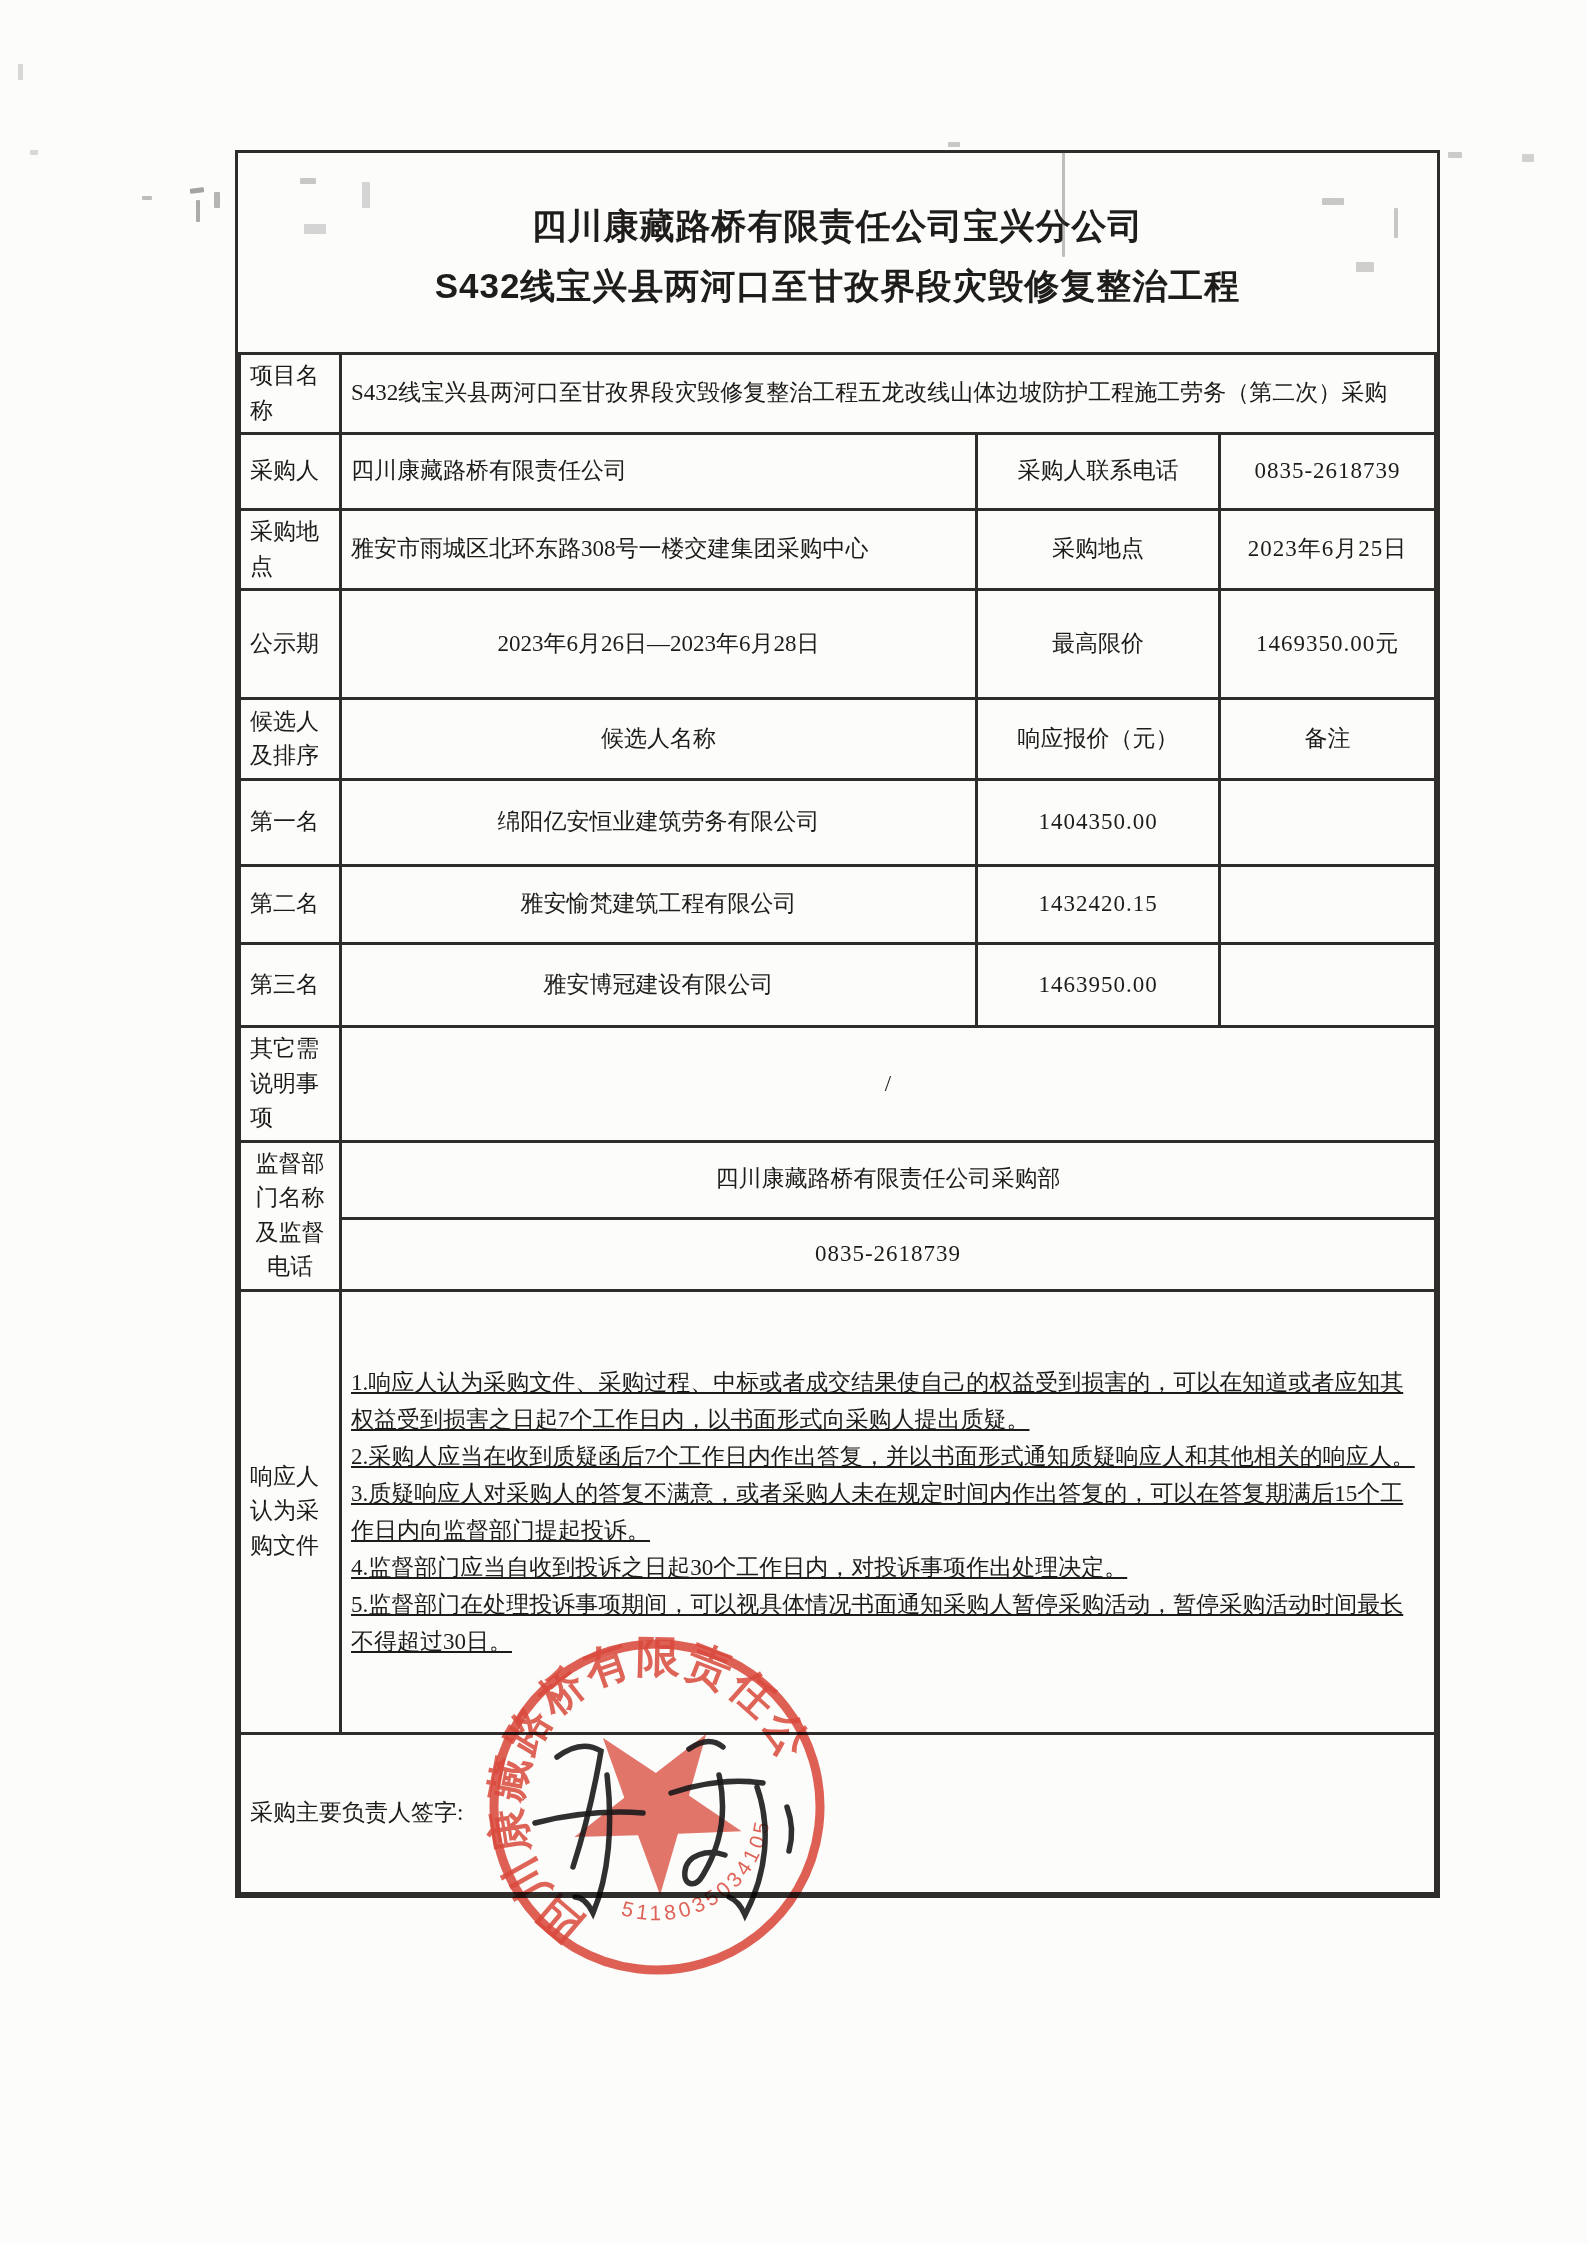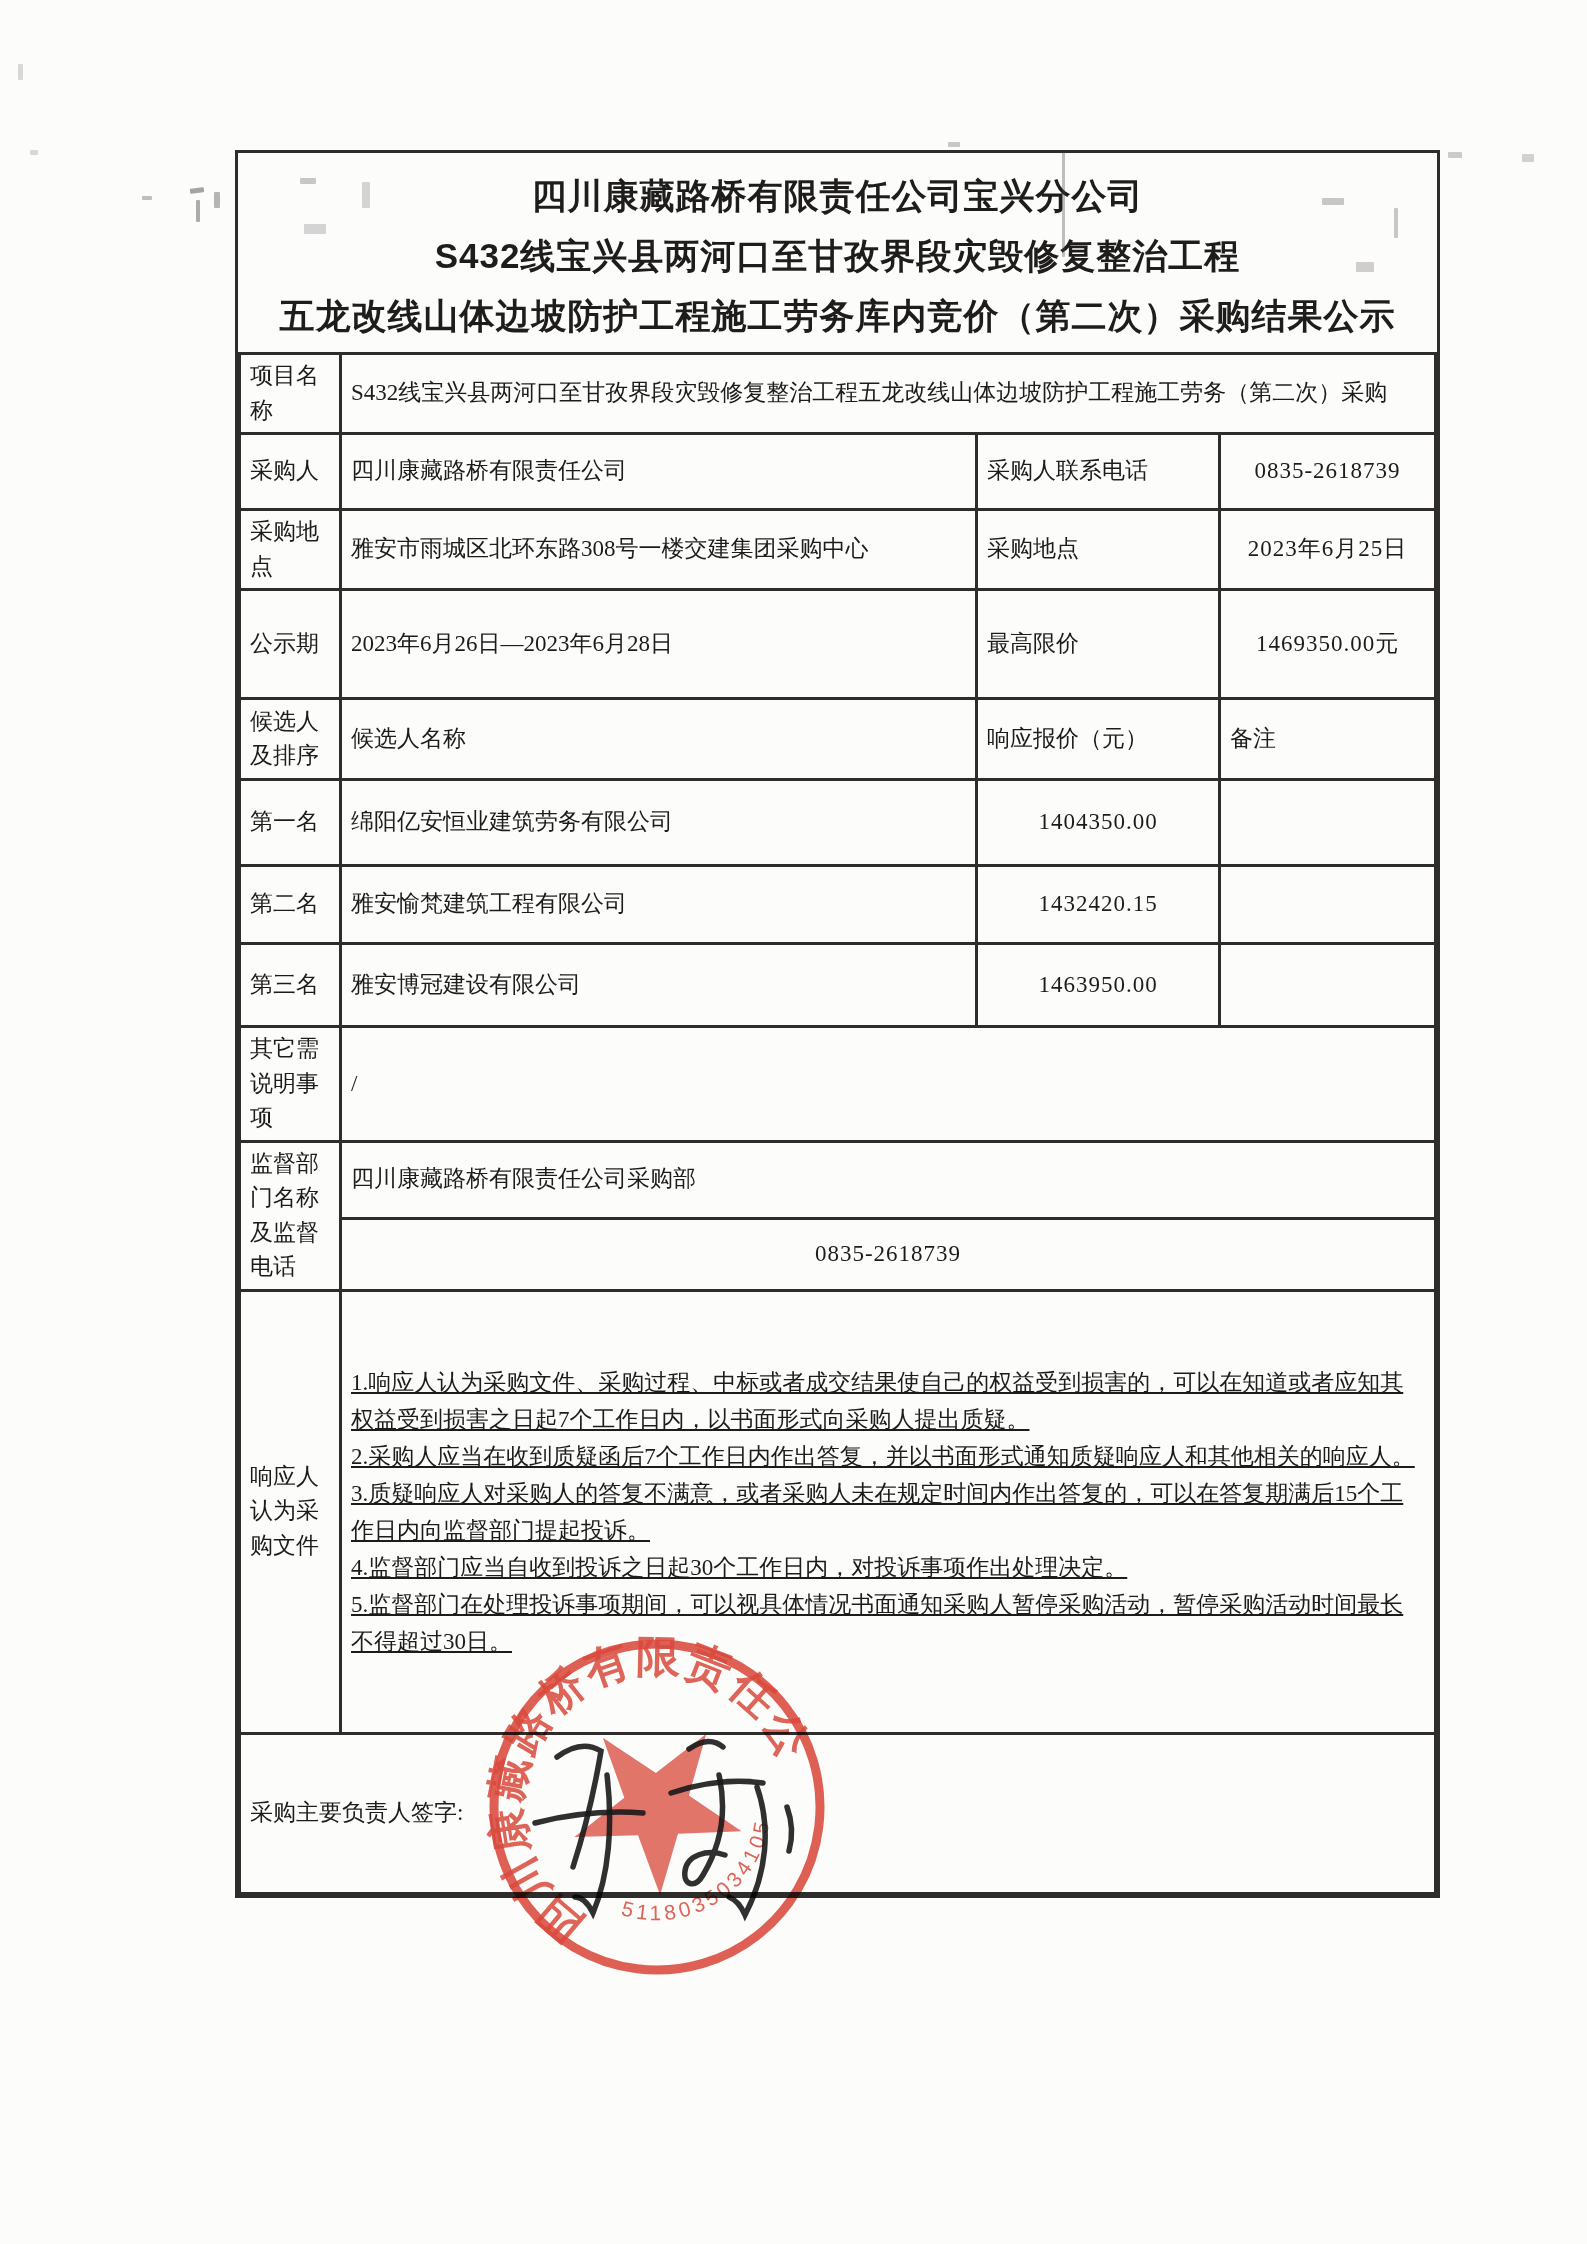--- a/index.html
+++ b/index.html
@@ -31,21 +31,21 @@
   table.result{
     border-collapse:collapse;width:100%;table-layout:fixed;
   }
   table.result td{
     border:3px solid #2e2d2b;
     font-size:23px;line-height:1.5;
     padding:4px 9px;vertical-align:middle;
     word-break:break-all;
   }
   td.lbl{padding:4px 10px;font-family:Liberation Serif, serif;}
-  td.ctr{text-align:left;margin-left:16px;}
+  td.ctr{text-align:center;margin-left:16px;}
   td.num{text-align:center;letter-spacing:1px;}
   .obj-items{line-height:37px;text-decoration:underline;}
   .obj-items div{margin:0;}
   .sig-cell{position:relative;font-size:24px;padding-left:8px;}
   
   .stamp-wrap{
     position:absolute;left:457px;top:1607px;width:400px;height:400px;
     mix-blend-mode:multiply;z-index:5;pointer-events:none;
   }
   .seal-name{
@@ -65,21 +65,20 @@
 </head>
 <body>
 
 <div class="page">
 
   <div class="doc">
 
     <div class="title-block">
       <div class="title-line">四川康藏路桥有限责任公司宝兴分公司</div>
       <div class="title-line">S432线宝兴县两河口至甘孜界段灾毁修复整治工程</div>
-      <div class="title-line">五龙改线山体边坡防护工程施工劳务库内竞价（第二次）采购结果公示</div>
     </div>
 
     <table class="result">
       <colgroup>
         <col style="width:101px">
           <col style="width:636px">
           <col style="width:243px">
           <col>
       </colgroup>
       <tbody>

